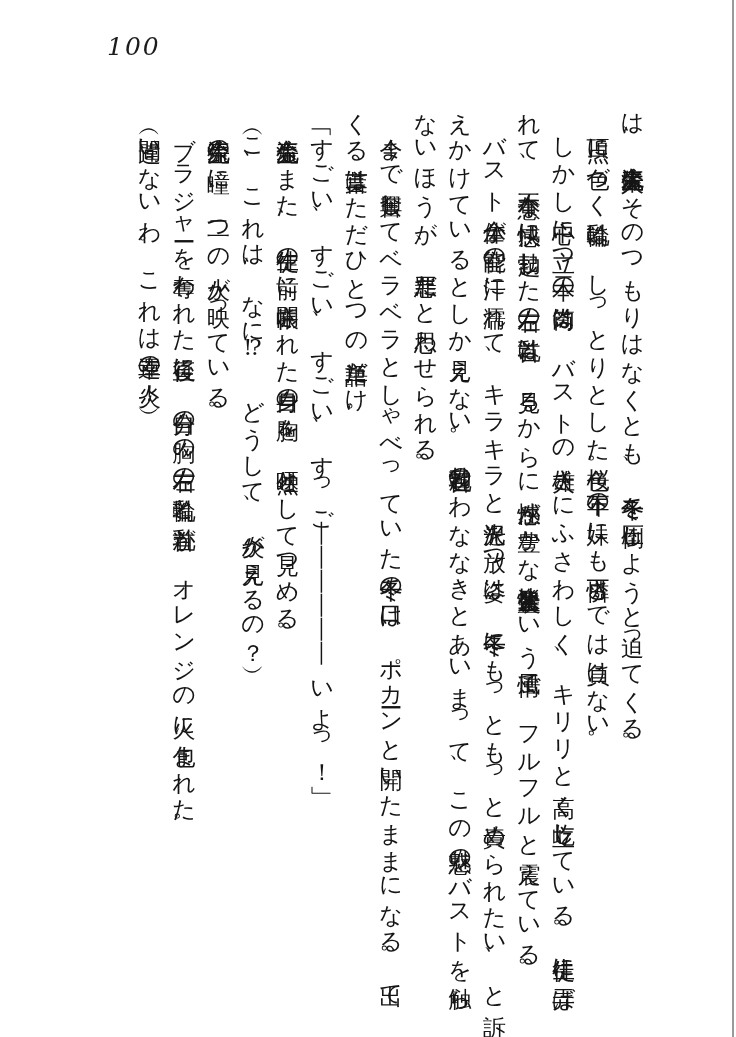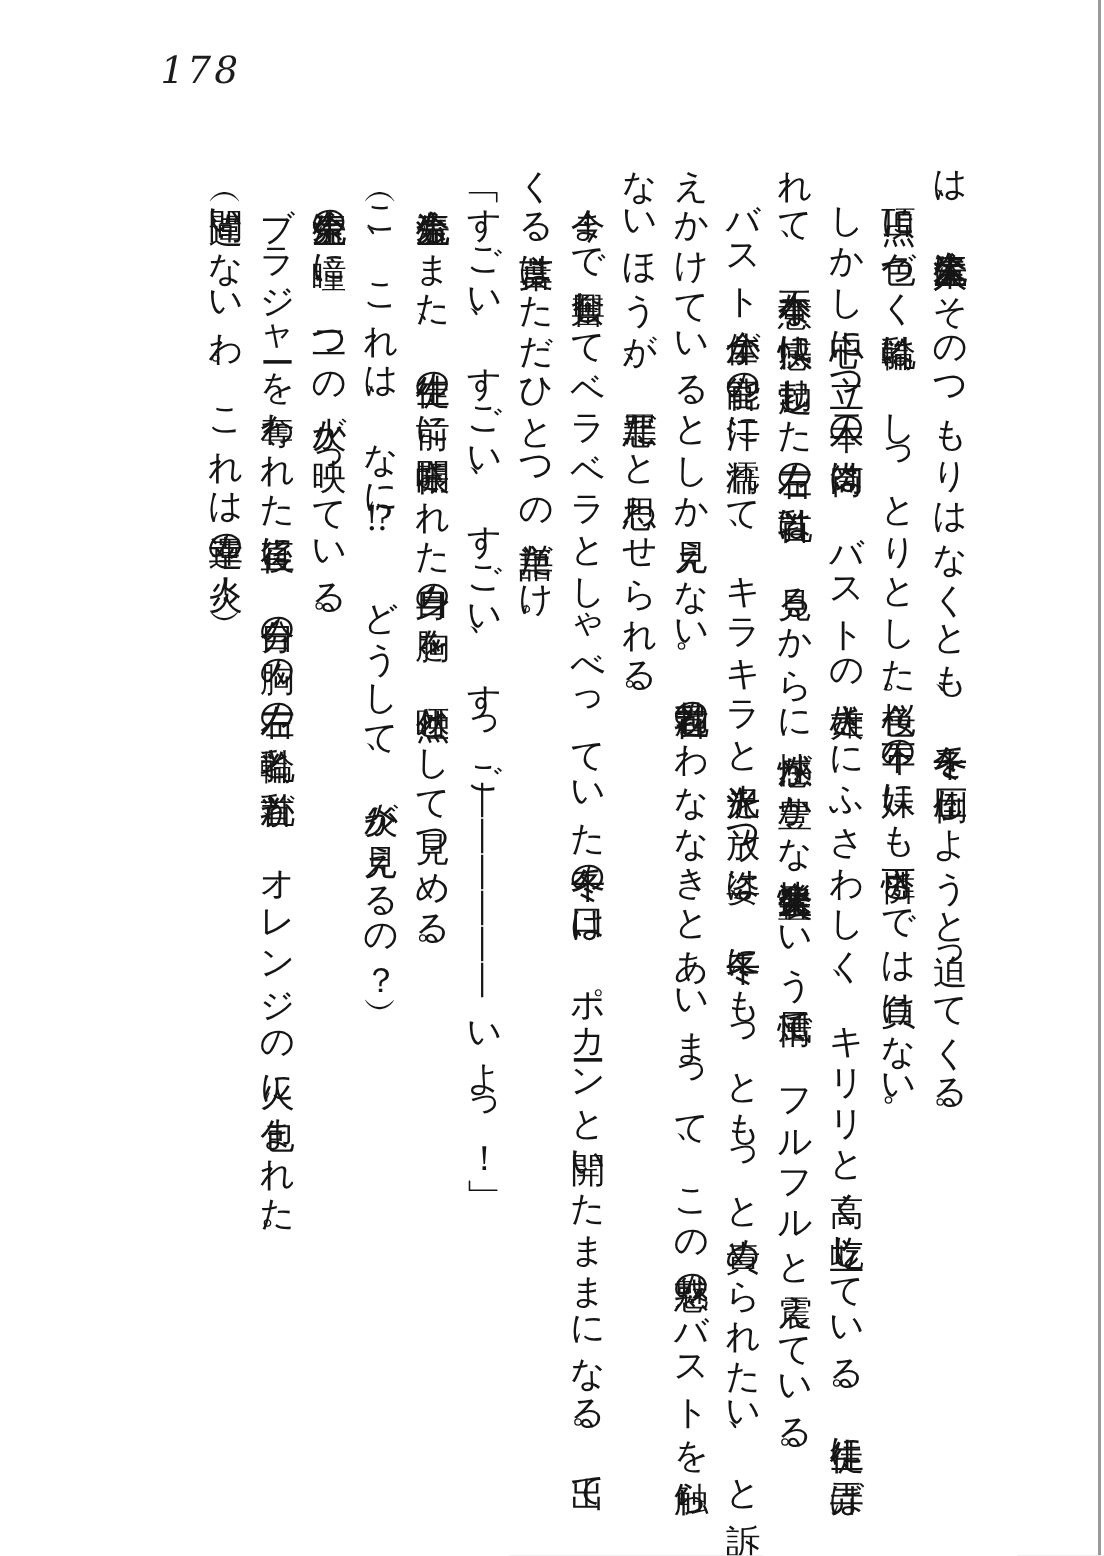--- a/index.html
+++ b/index.html
@@ -51,21 +51,21 @@
     right: 2px;
     width: 2px;
     height: 100%;
   }
 </style>
 </head>
 <body>
 
 <div class="page" style="background: rgb(255, 255, 255);">
 
-  <div class="page-number">178</div>
+  <div class="page-number">100</div>
 
   <div class="text-block">
     <p class="para continuation">は、流奈先生本人にそのつもりはなくとも、千冬を圧倒しようと迫ってくる。</p>
     <p class="para">頂点に色づく乳輪は、しっとりとした桜色。年下の妹にも可憐さでは負けない。</p>
     <p class="para">しかし中心に立つ二本の肉筒は、バストの雄大さにふさわしく、キリリと高く屹立している。生徒に弄ばれて、不本意な快感に勃起した左右の乳首は、見るからに性感が豊かな快楽発生装置という風情で、フルフルと震えている。</p>
     <p class="para">バスト全体が官能の汗に濡れて、キラキラと光沢を放つ姿は、千冬にもっともっと責められたい、と訴えかけているとしか見えない。勃起乳首のわななきとあいまって、この魅惑のバストを触らないほうが、罪悪だと思わせられる。</p>
     <p class="para">今まで興奮してベラベラとしゃべっていた千冬の口は、ポカーンと開いたままになる。出てくる言葉はただひとつの単語だけ。</p>
     <p class="para">「すごい、すごい、すごい、すっご――――――いよっ！」</p>
     <p class="para">流奈先生もまた、生徒の前に開帳された自身の胸を、唖然として見つめる。</p>
     <p class="para">（こ、これは、なに⁉　どうして、炎が見えるの？）</p>

